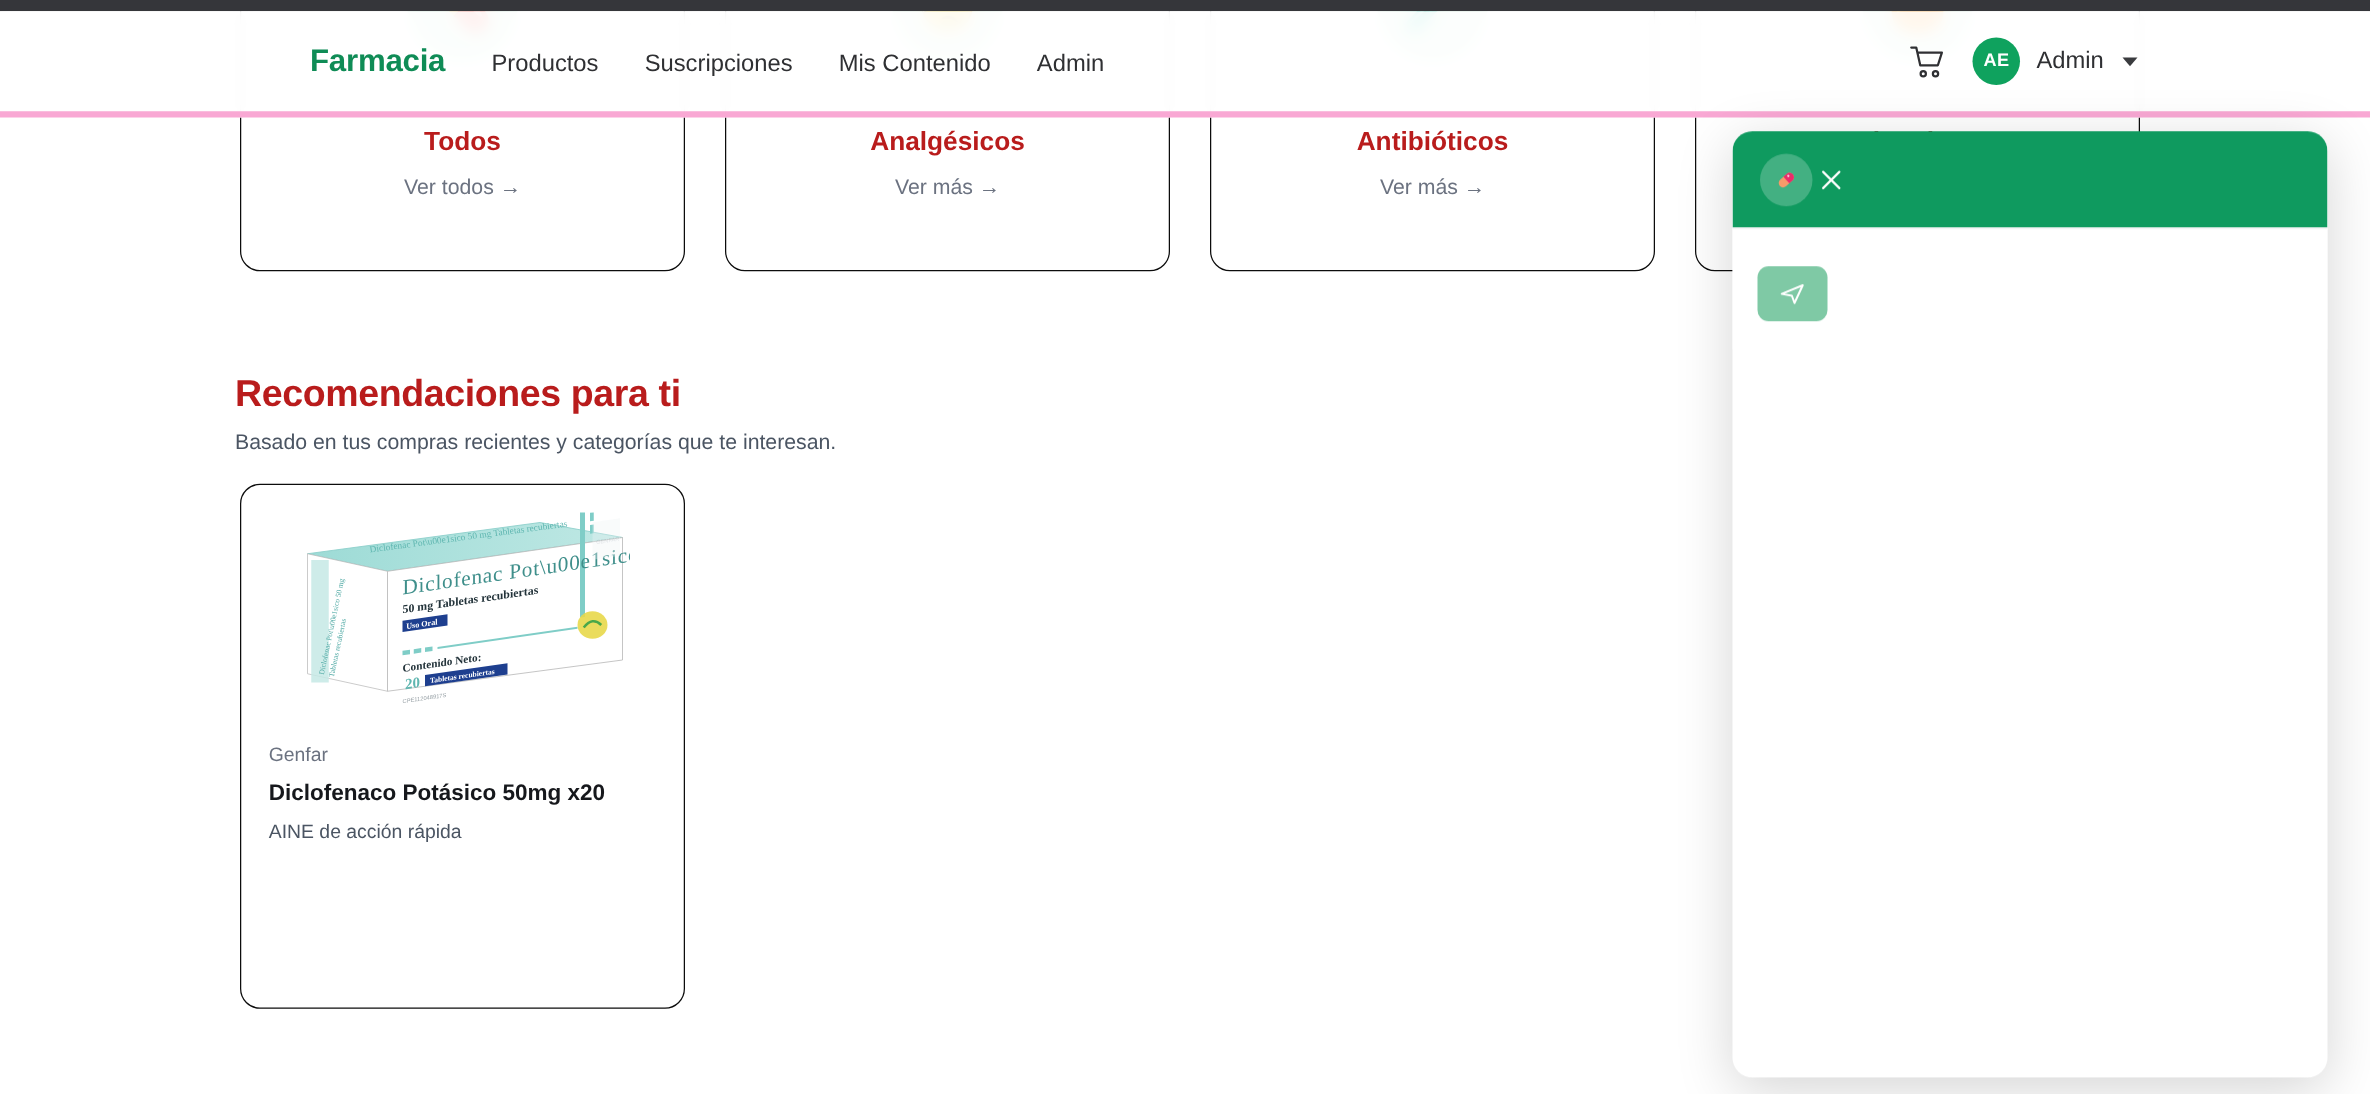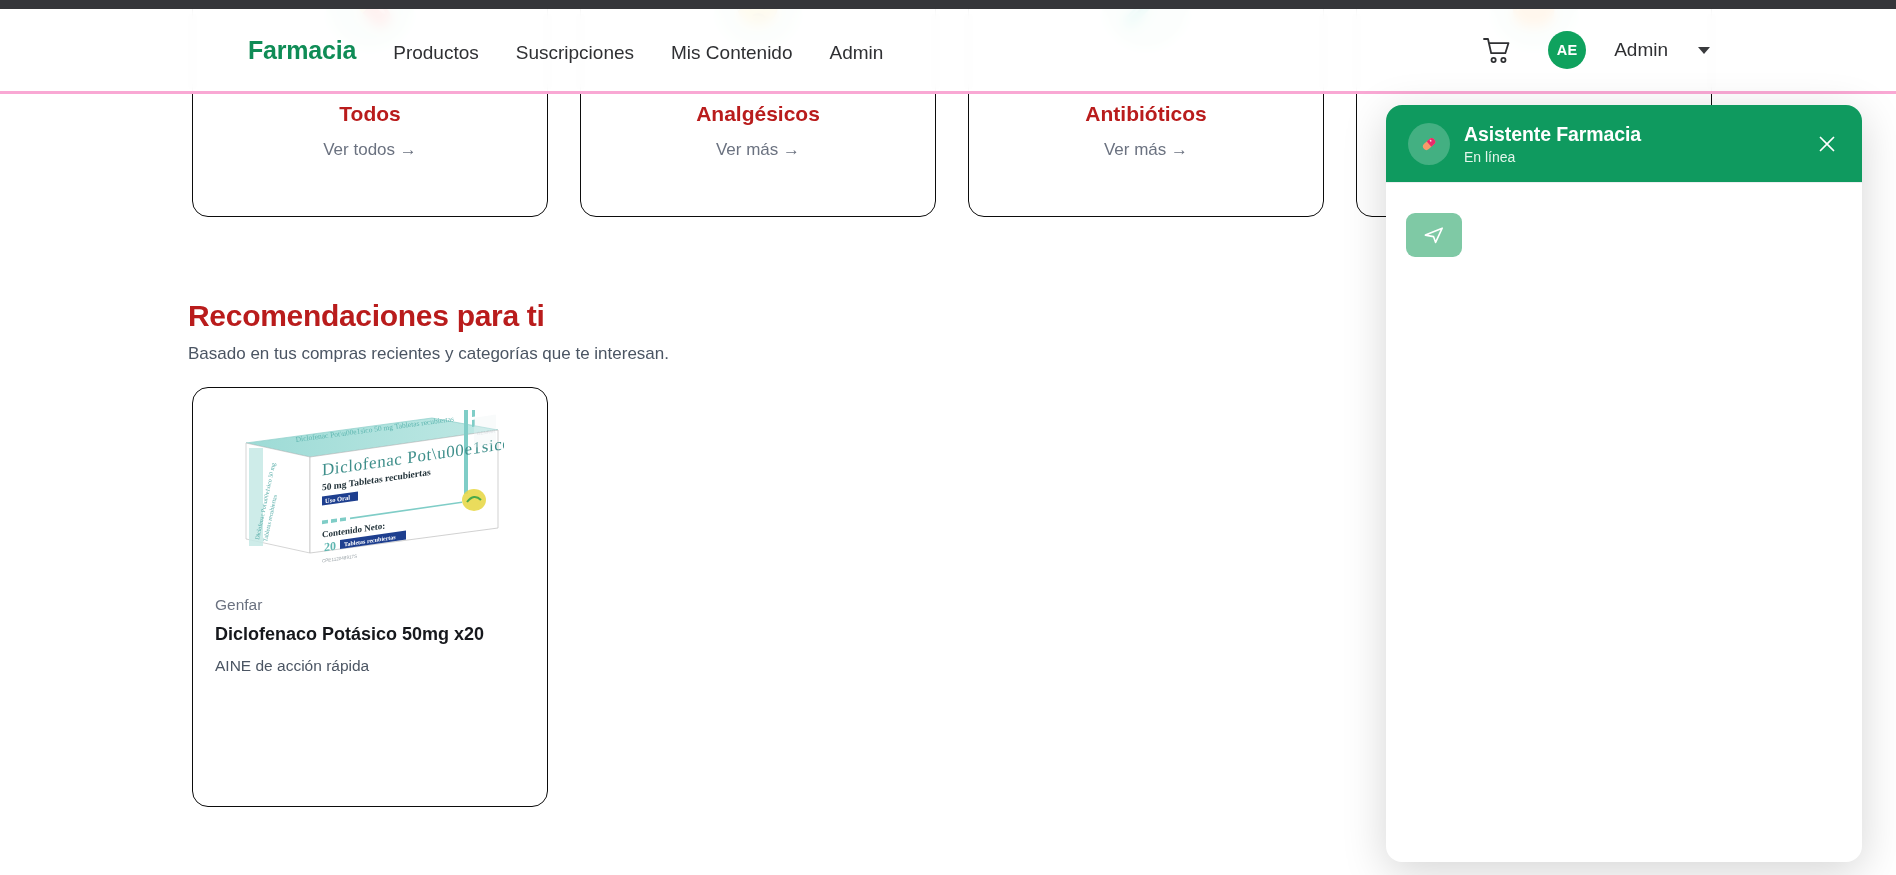--- a/index.html
+++ b/index.html
@@ -32,21 +32,21 @@
   }
 
   
   .site-header {
     position: absolute;
     top: 0; left: 0;
     width: 1896px;
     height: 85px;
     background: rgba(255,255,255,0.93);
     backdrop-filter: blur(6px);
-    border-bottom: 3px solid #f9a8d4;
+    border-bottom: 5px solid #f9a8d4;
     display: flex;
     align-items: center;
     z-index: 60;
   }
   .nav-left {
     display: flex;
     align-items: baseline;
     margin-left: 248px;
   }
   .brand {
@@ -59,21 +59,21 @@
     color: #2f3033;
     font-size: 19px;
     margin-left: 37px;
     white-space: nowrap;
   }
   .nav-right {
     position: absolute;
     right: 186px;
     display: flex;
     align-items: center;
-    gap: 36px;
+    gap: 21px;
     text-align: right;
   }
   .cart-icon { display: block; }
   .avatar {
     width: 38px; height: 38px;
     border-radius: 50%;
     background: #0fa25e;
     color: #ffffff;
     font-size: 14.5px;
     font-weight: 700;
@@ -466,24 +466,20 @@
     <div class="chat-header">
       <div class="chat-avatar">
         <svg width="22" height="22" viewBox="0 0 22 22">
           <g transform="rotate(-42 11 11)">
             <rect x="4" y="7.6" width="14" height="7" rx="3.5" fill="#f89a6a"></rect>
             <path d="M11 7.6h3.5a3.5 3.5 0 0 1 0 7H11z" fill="#ea2a6b"></path>
             <circle cx="14.4" cy="9.7" r="0.9" fill="#ffffff" opacity="0.8"></circle>
           </g>
         </svg>
       </div>
-      <div class="chat-head-text">
-        <div class="chat-title">Asistente Farmacia</div>
-        <div class="chat-status">En línea</div>
-      </div>
       <div class="chat-close">
         <svg width="20" height="20" viewBox="0 0 20 20">
           <path d="M3.5 3.5 L16.5 16.5 M16.5 3.5 L3.5 16.5" stroke="#ffffff" stroke-width="1.7" stroke-linecap="round"></path>
         </svg>
       </div>
     </div>
 
 
     <div class="chat-footer">
       <button class="send-btn">

